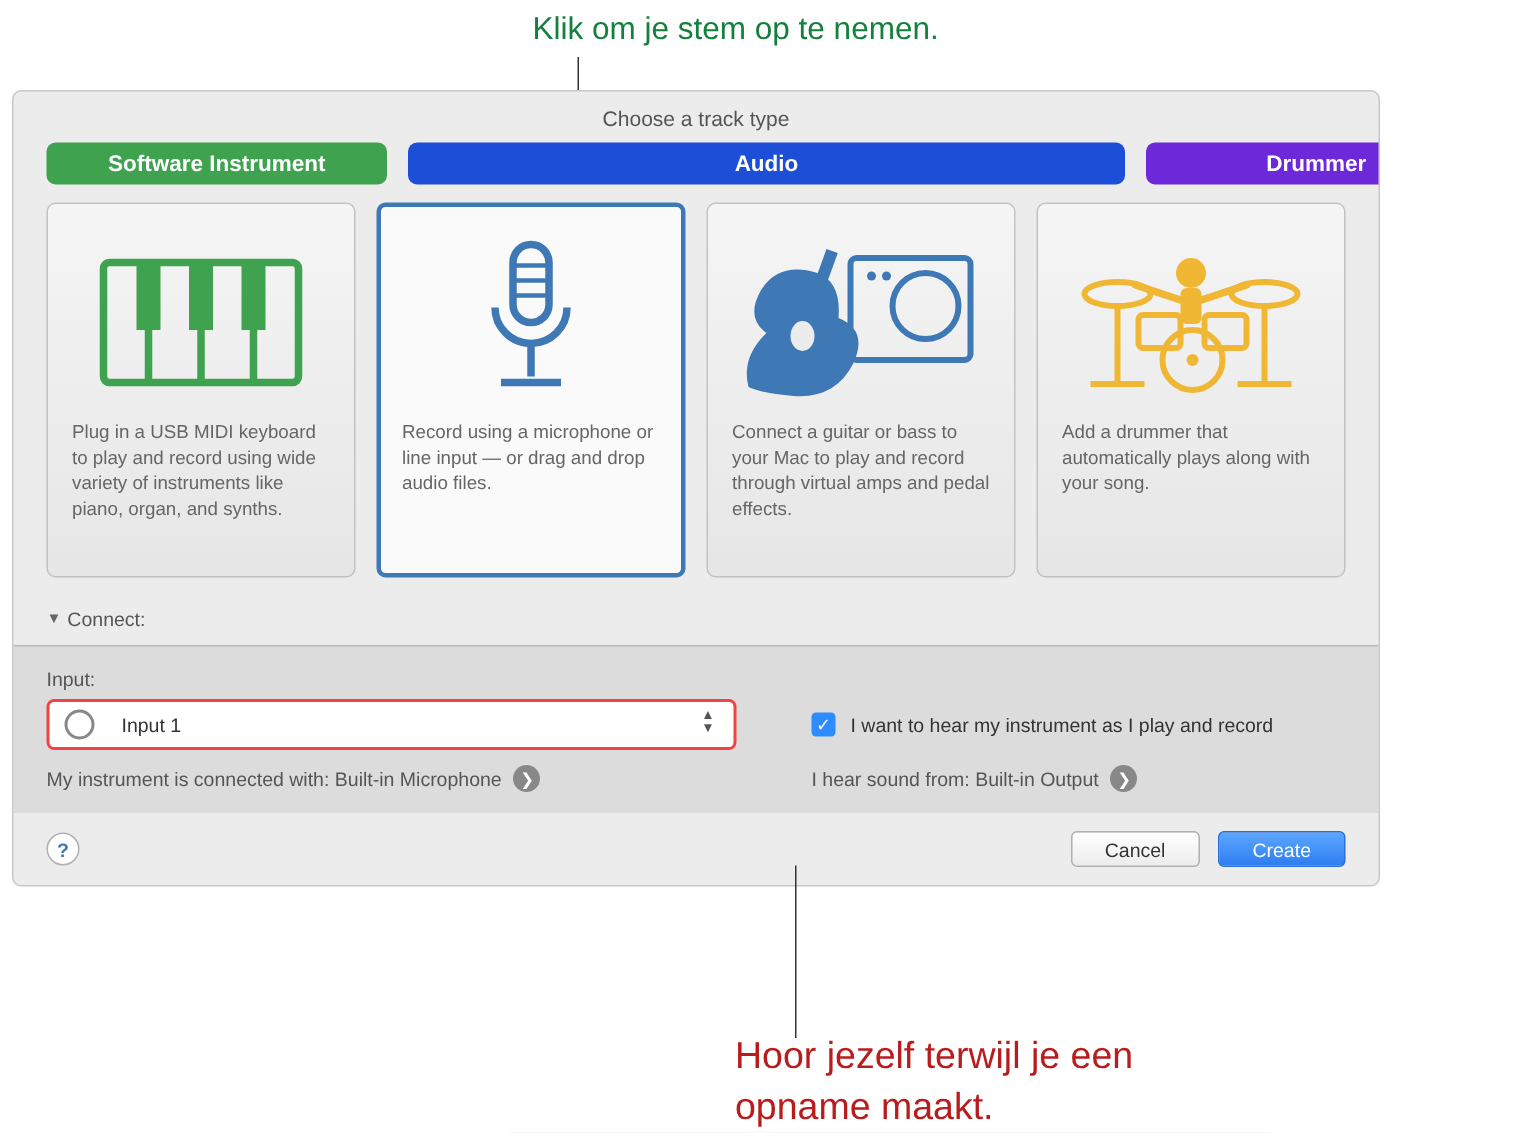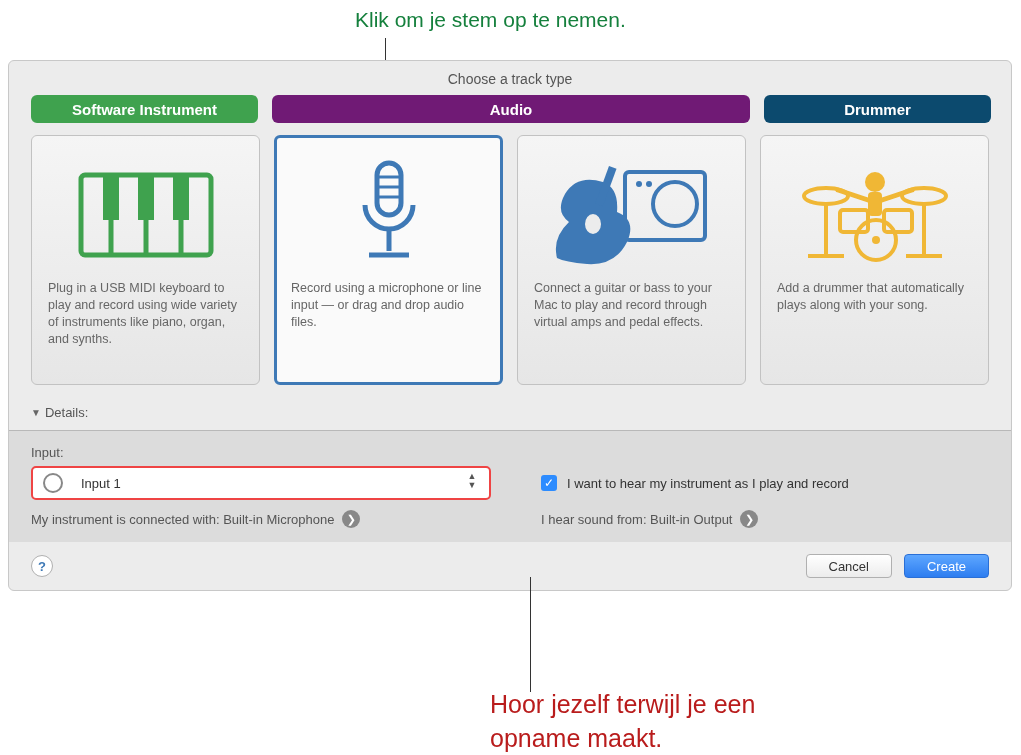--- a/index.html
+++ b/index.html
@@ -24,21 +24,21 @@
     top: 38px;
     left: 385px;
     width: 1px;
     height: 132px;
     background: #333;
   }
   .panel {
     position: absolute;
     top: 60px;
     left: 8px;
-    width: 1004px;
+    width: 912px;
     border: 1px solid #c8c8c8;
     border-radius: 6px;
     background: #ececec;
     overflow: hidden;
   }
   .panel-title {
     text-align: center;
     font-size: 14px;
     color: #555;
     padding: 10px 0 8px;
@@ -53,22 +53,22 @@
     height: 28px;
     border-radius: 6px;
     display: flex;
     align-items: center;
     justify-content: center;
     color: #fff;
     font-weight: 600;
     font-size: 15px;
   }
   .tab-green { background: #3fa24e; flex: 0 0 227px; }
-  .tab-blue  { background: #701a75; flex: 0 0 478px; }
-  .tab-yellow{ background: #0c4a6e; color: #fff; flex: 0 0 227px; }
+  .tab-blue  { background: #1d4ed8; flex: 0 0 478px; }
+  .tab-yellow{ background: #6d28d9; color: #fff; flex: 0 0 227px; }
   .cards {
     display: flex;
     gap: 14px;
     padding: 0 22px 14px;
   }
   .card {
     flex: 1;
     background: linear-gradient(#f5f5f5,#e6e6e6);
     border: 1px solid #c2c2c2;
     border-radius: 6px;
@@ -301,21 +301,21 @@
           <line x1="18" y1="96" x2="54" y2="96" stroke="#f0b735" stroke-width="4"></line>
           <line x1="116" y1="96" x2="152" y2="96" stroke="#f0b735" stroke-width="4"></line>
         </svg>
       </div>
       <div class="card-desc">Add a drummer that automatically plays along with your song.</div>
     </div>
   </div>
 
   <div class="details">
     <span class="tri">▼</span>
-    <span>Details:</span>
+    <span>Connect:</span>
   </div>
 
   <div class="lower">
     <div class="input-label">Input:</div>
     <div class="row1">
       <div class="select">
         <span class="circ"></span>
         <span>Input 1</span>
         <span class="caret">
             <span>▲</span>

